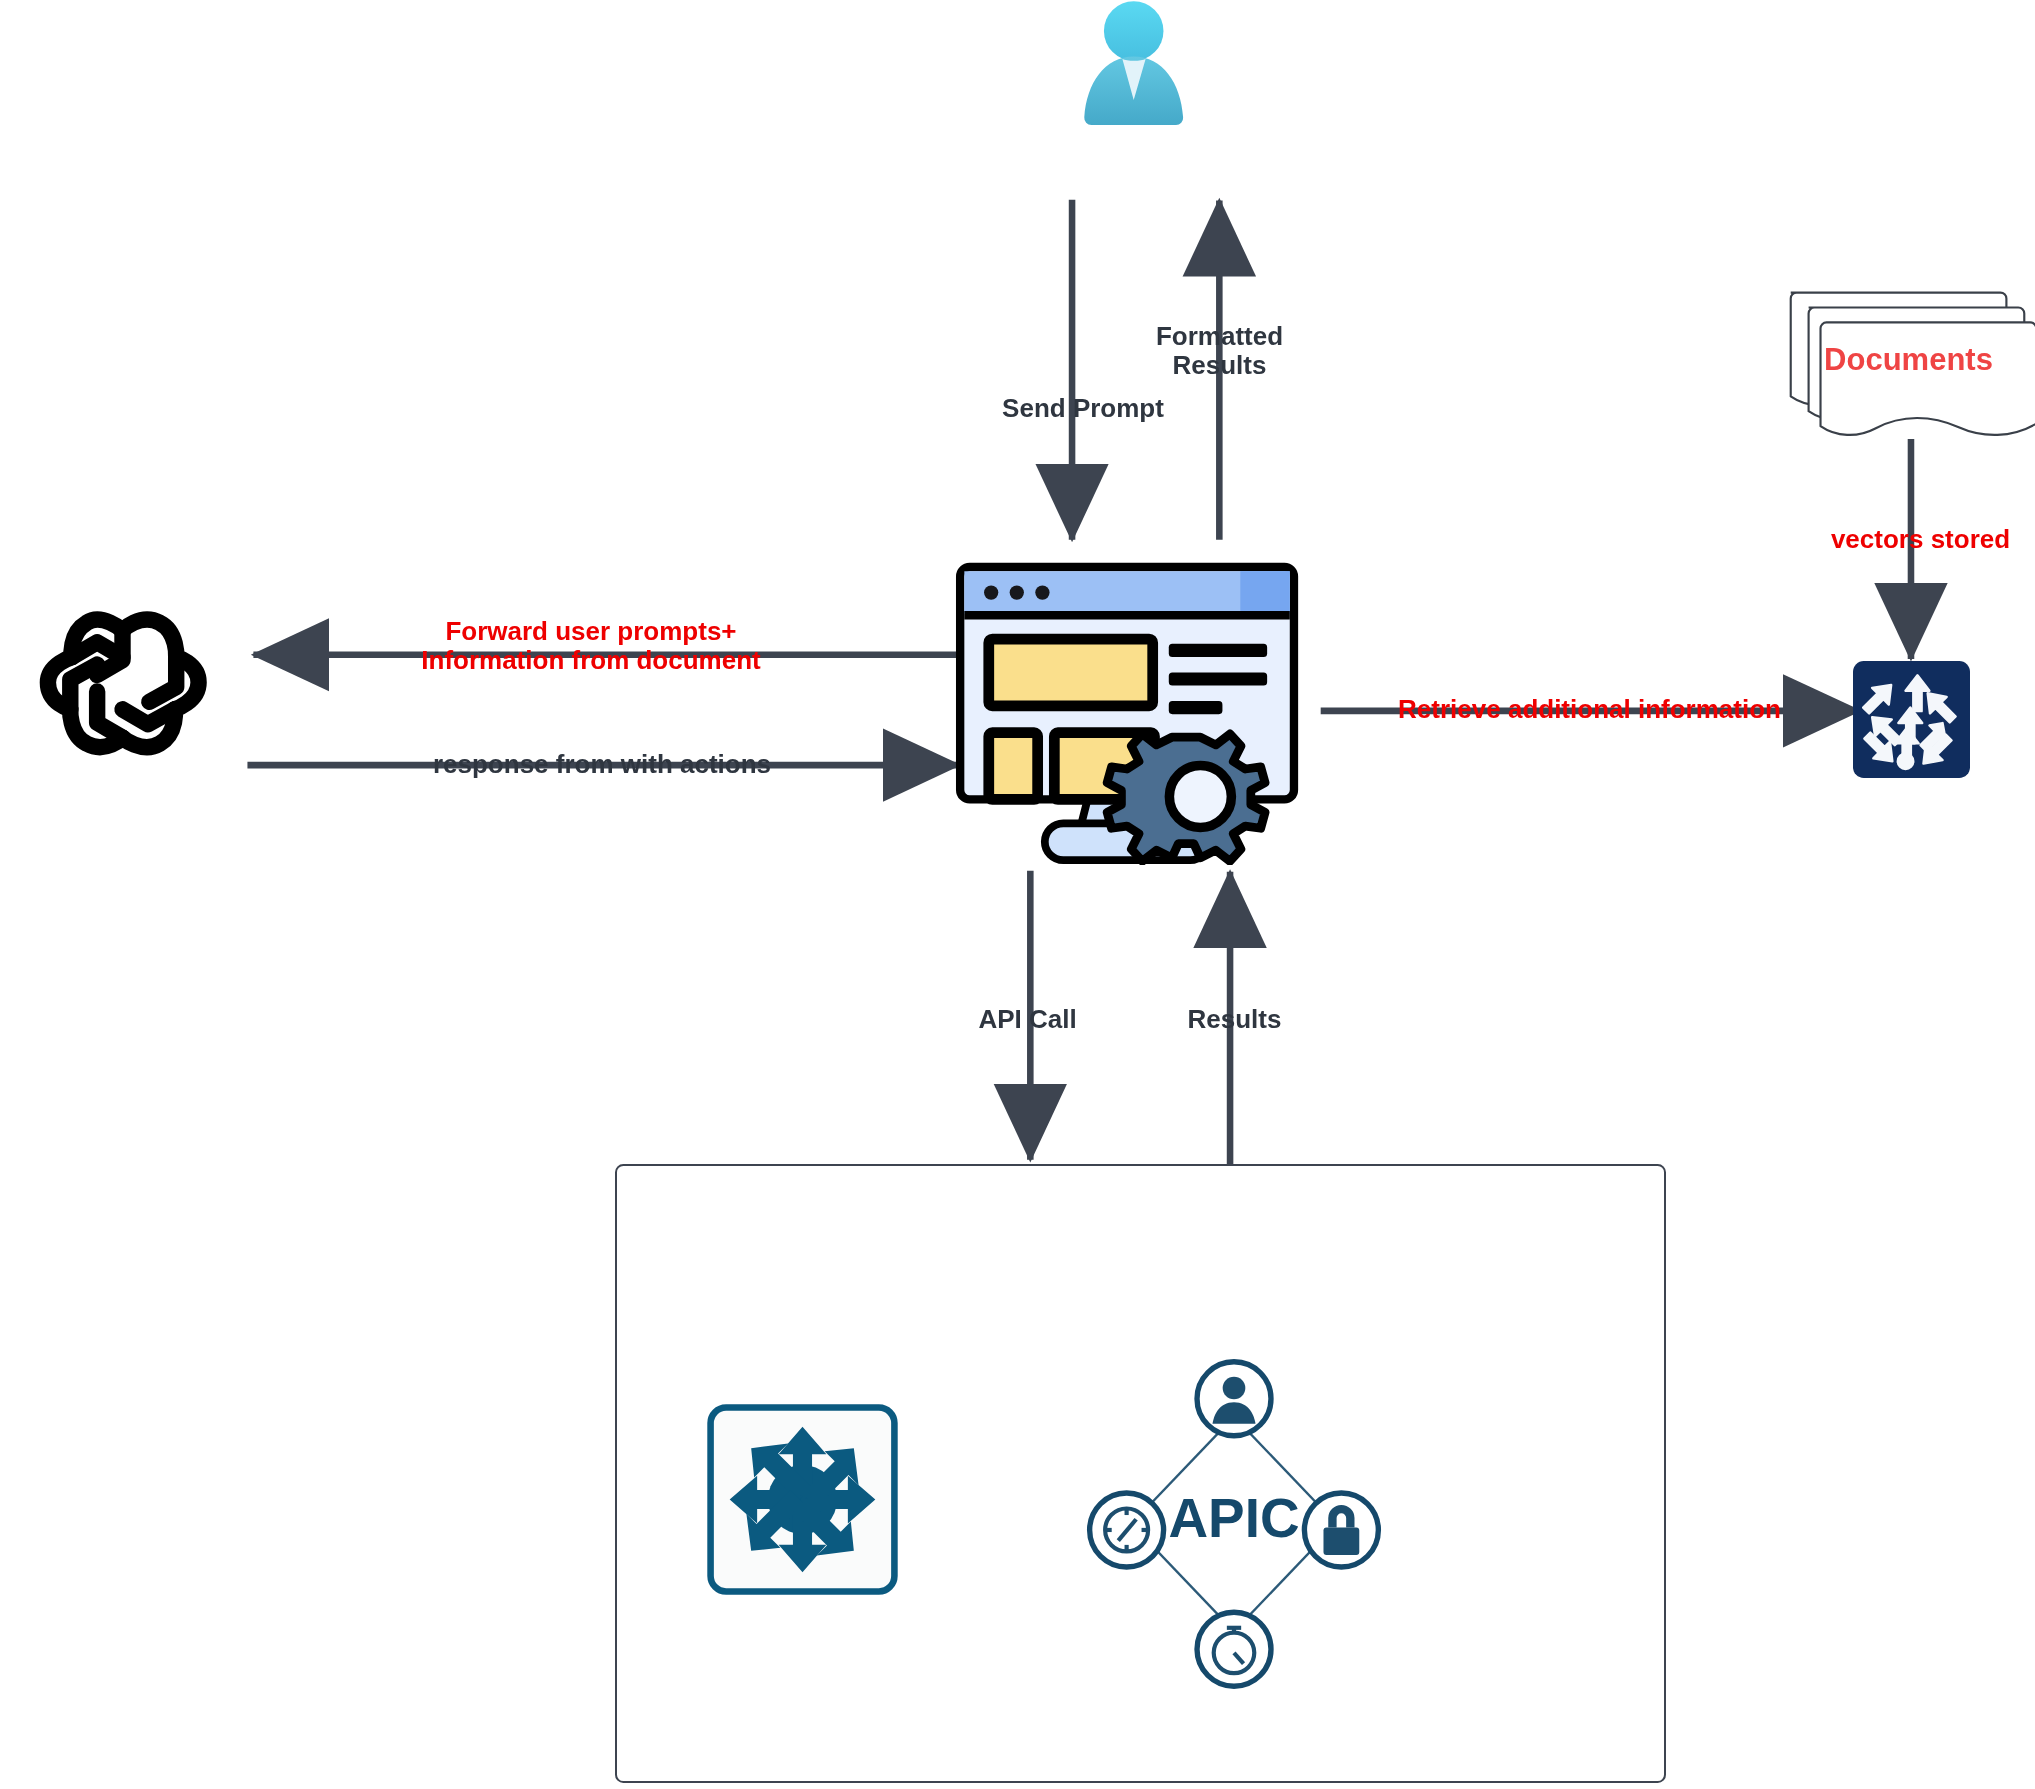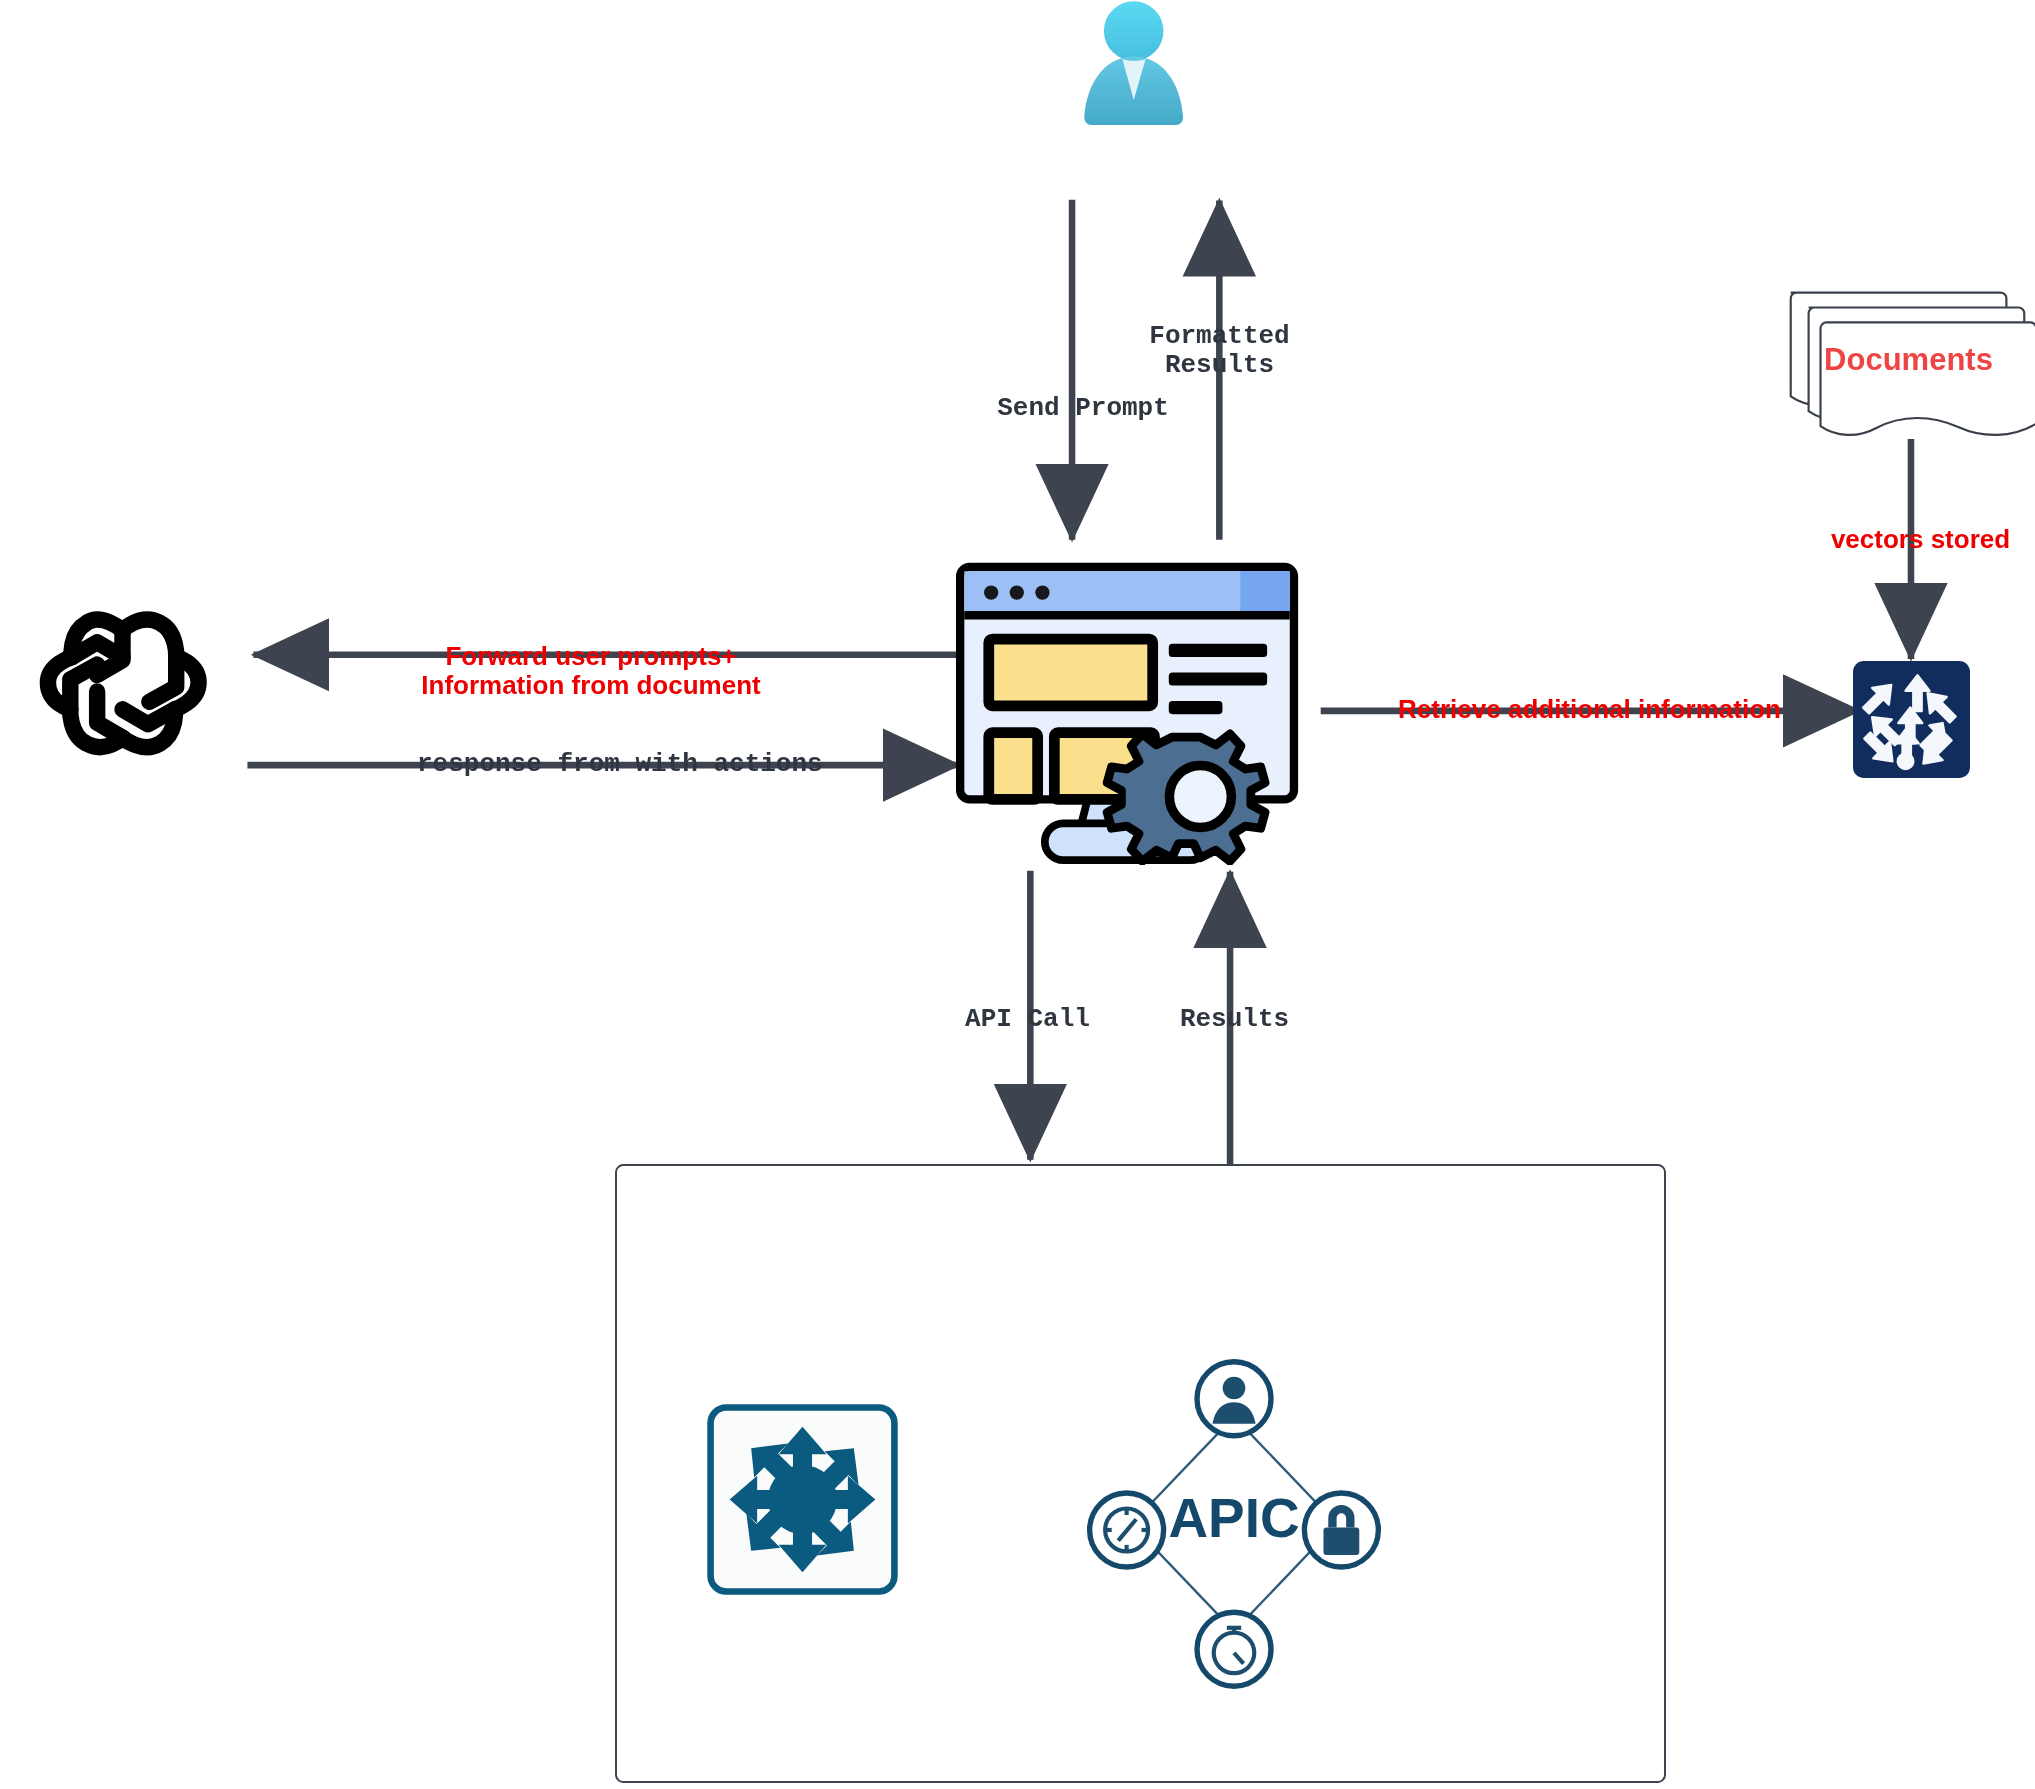--- a/index.html
+++ b/index.html
@@ -31,21 +31,20 @@
   .label {
     position: absolute;
     white-space: pre;
     line-height: 1.12;
     text-align: center;
   }
   .lbl-dark {
     color: #2f3640;
     font-weight: bold;
     font-size: 26px;
-    font-family: Liberation Mono, monospace;
   }
   .lbl-red {
     color: #ee0000;
     font-weight: bold;
     font-size: 26px;
   }
   .lbl-plain {
     color: #3a4049;
     font-weight: normal;
     font-size: 29px;
@@ -258,21 +257,21 @@
         <line x1="290" y1="506" x2="306" y2="524"></line>
       </g>
     </svg>
   </div>
 
   <div class="label lbl-dark" style="left:958px; top:394px; width:250px;">Send Prompt</div>
 
   <div class="label lbl-dark" style="left:1106px; top:322px; width:227px;">Formatted
 Results</div>
 
-  <div class="label lbl-red" style="left:394px; top:642px; width:394px;">Forward user prompts+
+  <div class="label lbl-red" style="left:394px; top:617px; width:394px;">Forward user prompts+
 Information from document</div>
 
   <div class="label lbl-dark" style="left:417px; top:750px; width:370px;">response from with actions</div>
 
   <div class="label lbl-red" style="left:1375px; top:695px; width:429px;">Retrieve additional information</div>
 
   <div class="label lbl-red" style="left:1801px; top:525px; width:239px;">vectors stored</div>
 
   <div class="label lbl-dark" style="left:941px; top:1005px; width:173px;">API Call</div>
 

